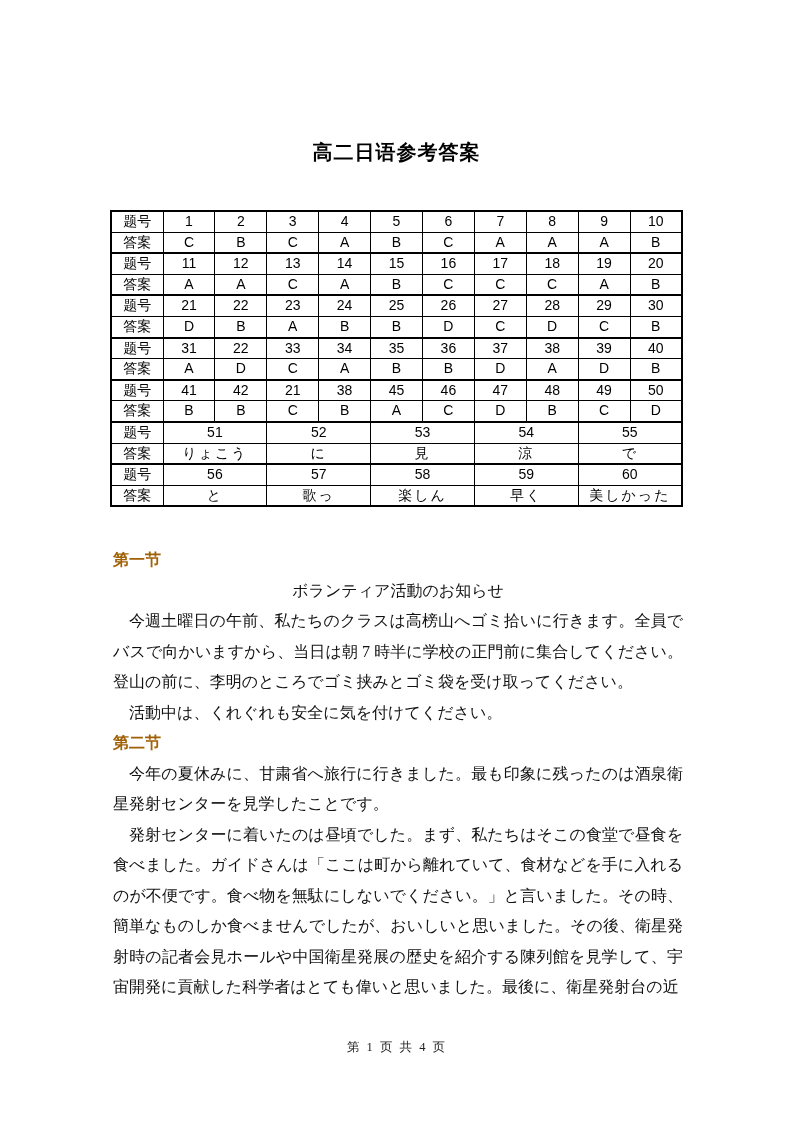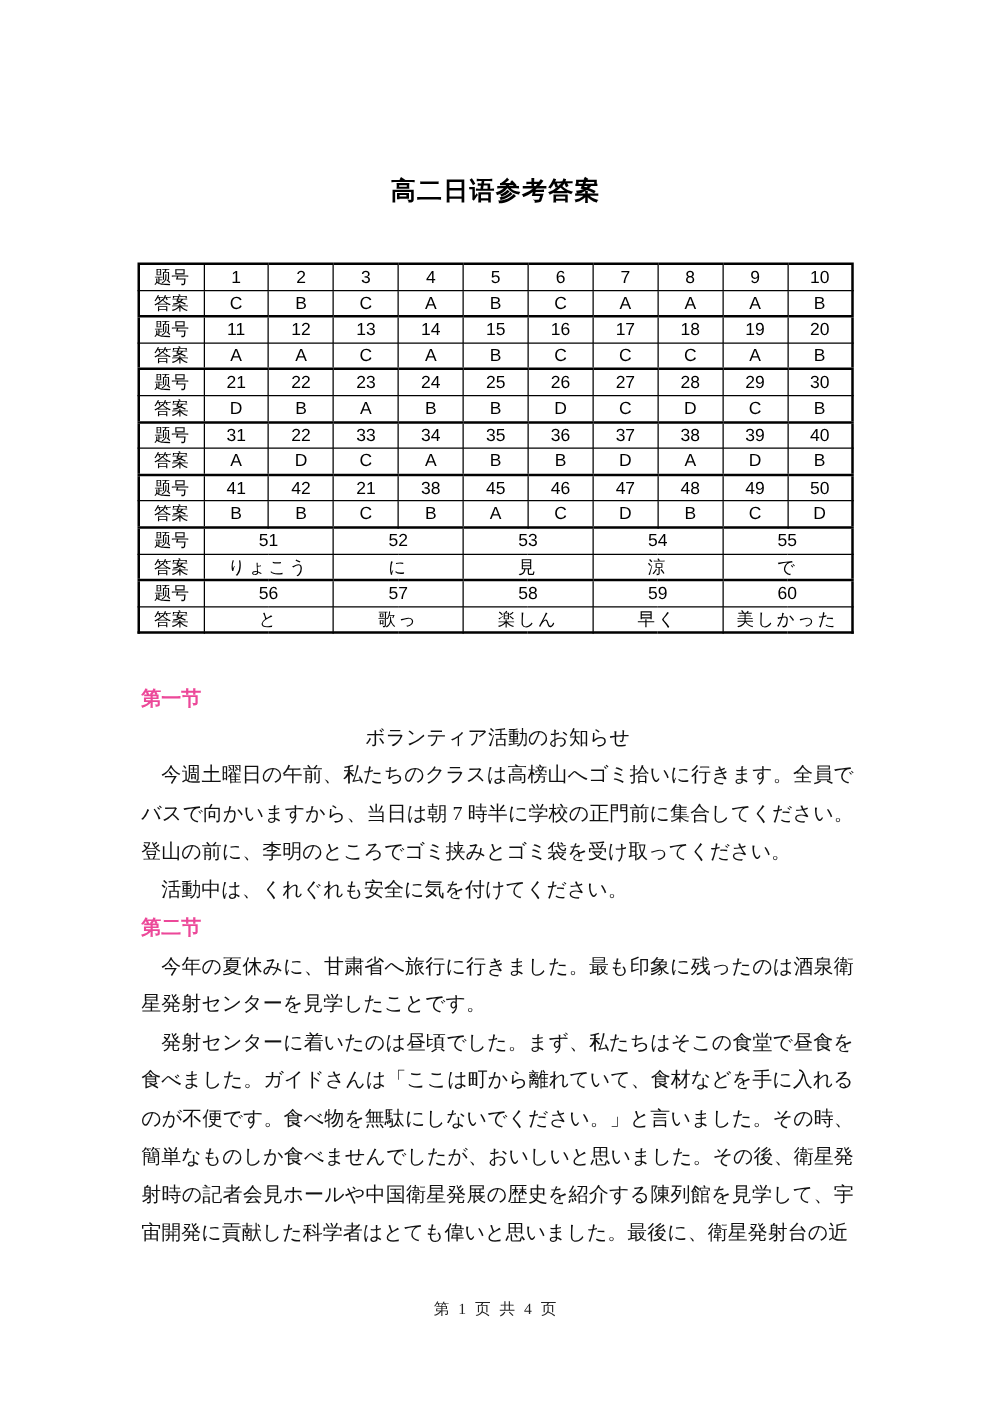--- a/index.html
+++ b/index.html
@@ -63,21 +63,21 @@
     line-height: 30.5px;
     color: #111;
   }
   .text-block section { margin: 0; padding: 0; }
   .sec-heading {
     margin: 0;
     font-family: "Liberation Sans", "DejaVu Sans", sans-serif;
     font-size: 16px;
     font-weight: 700;
     line-height: 30.5px;
-    color: #ec4899;
+    color: #a16207;
   }
   .subtitle {
     margin: 0;
     text-align: center;
     line-height: 30.5px;
   }
   .subtitle.bold {
     font-family: "Liberation Sans", "DejaVu Sans", sans-serif;
     font-weight: 700;
     font-size: 16.5px;

